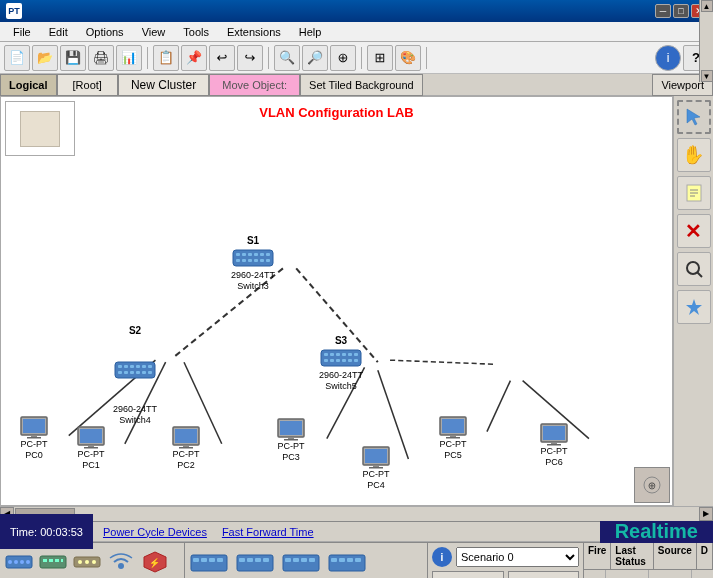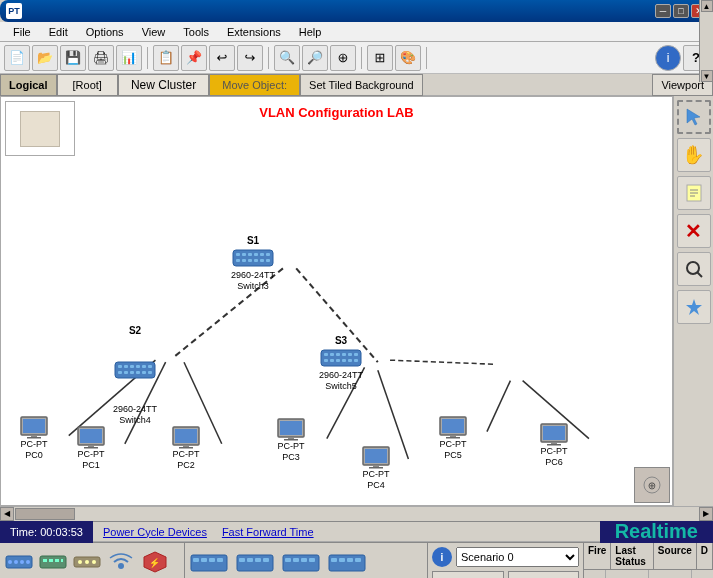--- a/index.html
+++ b/index.html
@@ -7,21 +7,20 @@
 
     
     .title-bar {
       background: linear-gradient(to bottom, #0054a6, #003580);
       color: white;
       height: 22px;
       display: flex;
       align-items: center;
       padding: 0 6px;
       justify-content: space-between;
-      border-radius: 8px;
     }
     .title-bar-left { display: flex; align-items: center; gap: 5px; font-size: 11px; }
     .title-bar-icon { width: 16px; height: 16px; background: #fff; border-radius: 2px; display: flex; align-items: center; justify-content: center; font-size: 9px; color: #003580; font-weight: bold; }
     .title-bar-controls { display: flex; gap: 2px; }
     .title-btn { width: 16px; height: 14px; border: 1px solid #aaa; border-radius: 2px; display: flex; align-items: center; justify-content: center; font-size: 9px; cursor: pointer; color: white; }
     .title-btn.close { background: #c0392b; }
     .title-btn.min { background: #555; }
     .title-btn.max { background: #555; }
 
     
@@ -96,21 +95,21 @@
       display: flex; align-items: center;
       background: #e8e4dc;
       cursor: pointer;
     }
     .nav-moveobj {
       padding: 0 12px;
       font-size: 11px;
       border: 1px solid #888;
       height: 22px;
       display: flex; align-items: center;
-      background: #eab308;
+      background: #f9a8d4;
       cursor: pointer;
       color: #555;
     }
     .nav-set-tiled {
       padding: 0 8px;
       font-size: 11px;
       border: 1px solid #888;
       height: 22px;
       display: flex; align-items: center;
       background: #e0dcd4;
@@ -183,21 +182,21 @@
       display: flex;
       align-items: center;
       border-top: 2px solid #888;
       border-bottom: 1px solid #aaa;
     }
     .status-time {
       background: #1a1a6a;
       color: white;
       padding: 2px 10px;
       font-size: 11px;
-      height: 22px;
+      height: 35px;
       display: flex; align-items: center;
     }
     .status-cycle {
       padding: 0 10px;
       font-size: 11px;
       color: #00c;
       text-decoration: underline;
       cursor: pointer;
     }
     .status-ffw {

